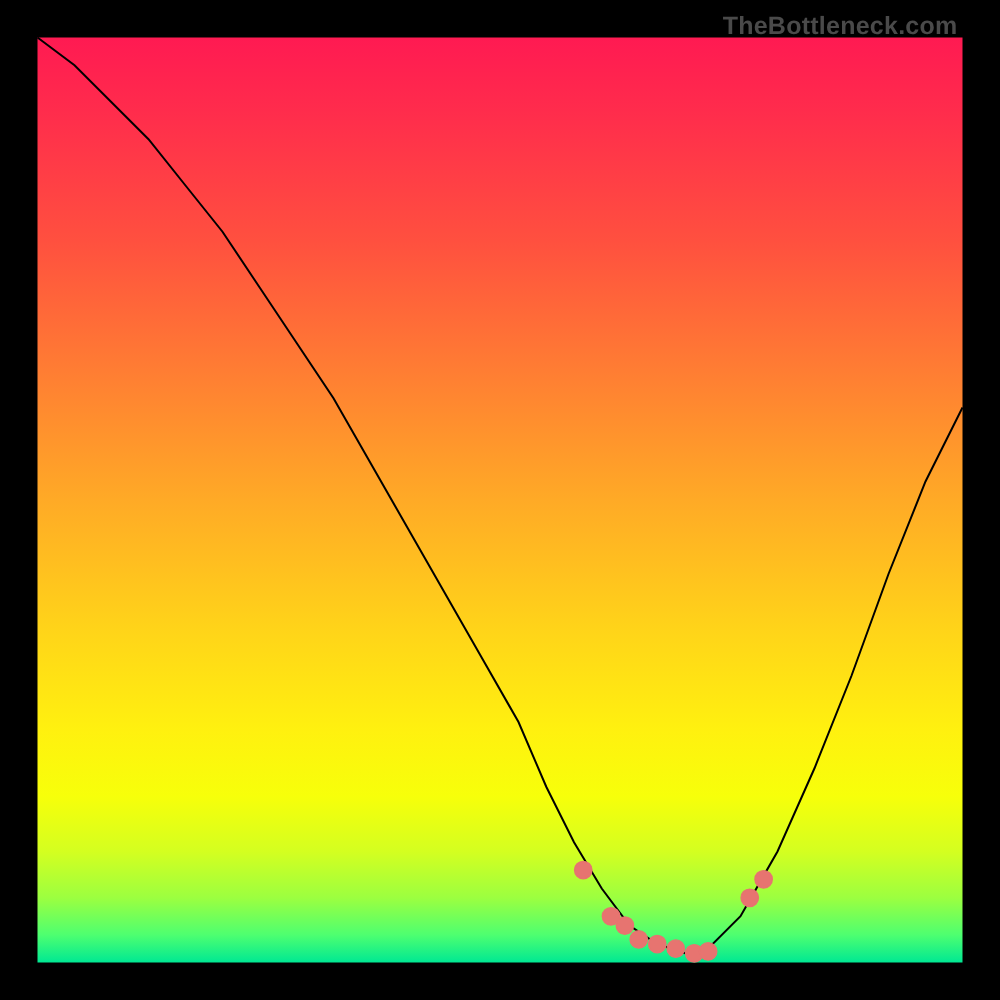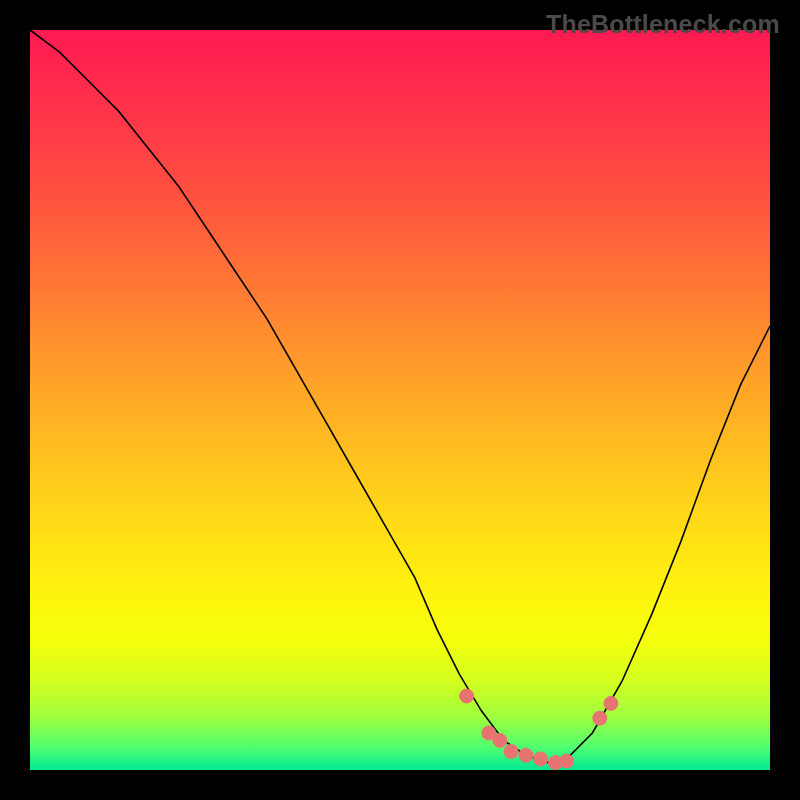--- a/index.html
+++ b/index.html
@@ -28,22 +28,22 @@
       #f7ff0a 82%,
       #d4ff20 88%,
       #9cff40 93%,
       #4eff70 97%,
       #00e893 100%
     );
   }
   .watermark {
     position: absolute;
     top: 10px;
-    right: 20px;
-    font-size: 25px;
+    right: 34px;
+    font-size: 20px;
     font-weight: 600;
     color: #4a4a4a;
     letter-spacing: 0.2px;
   }
   svg.curve {
     position: absolute;
     top: 0;
     left: 0;
     width: 800px;
     height: 800px;

